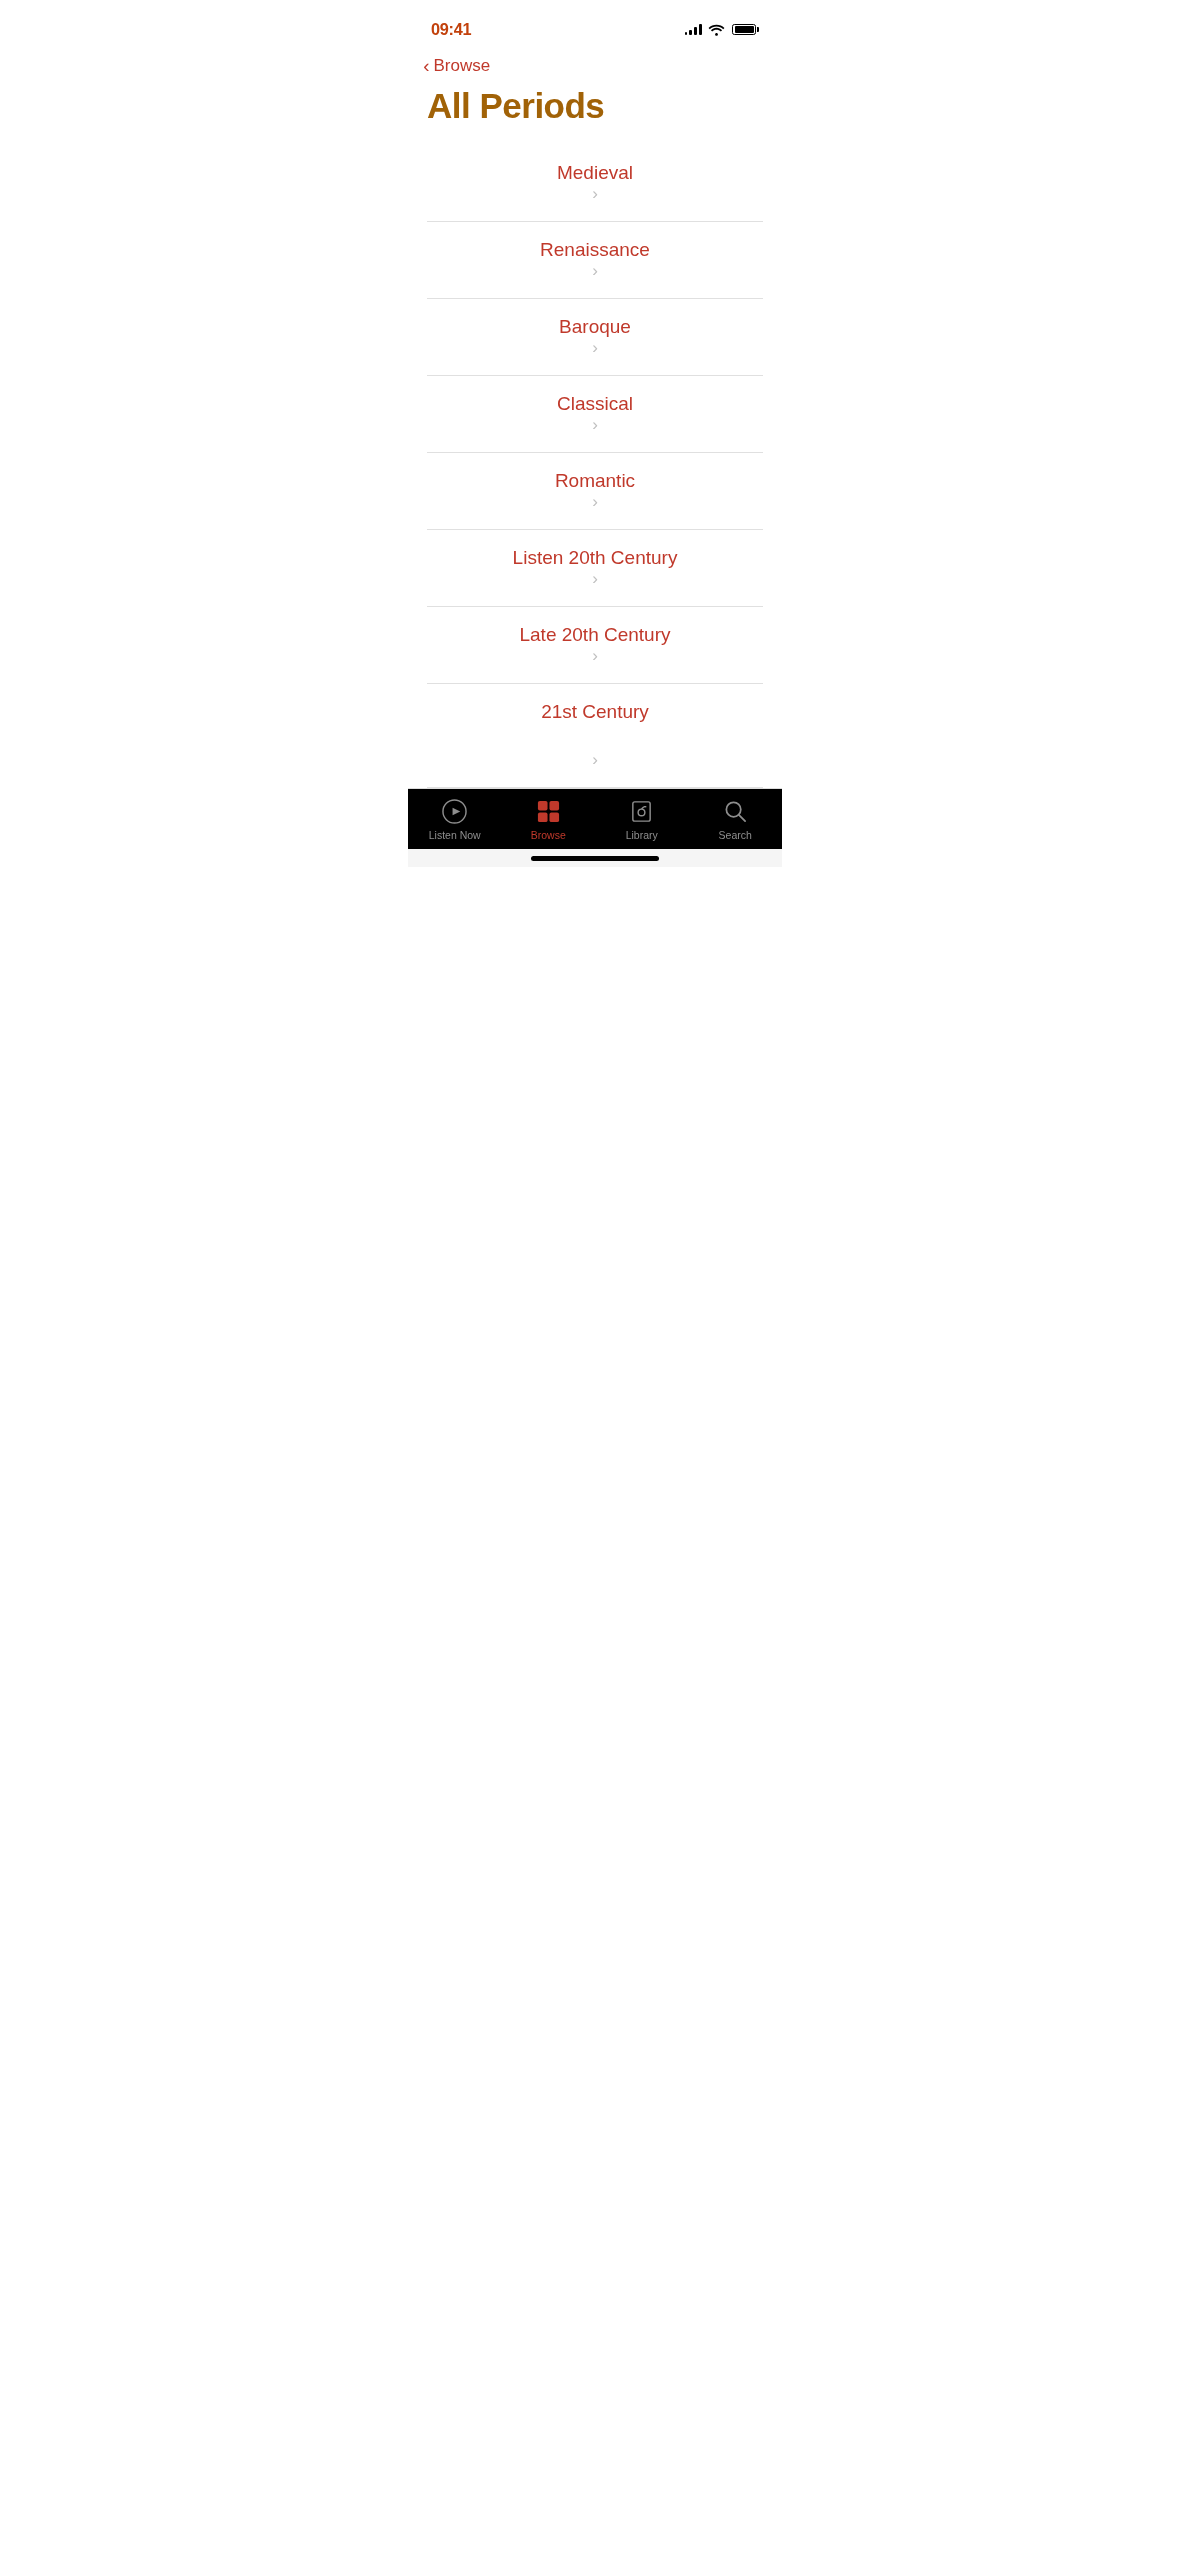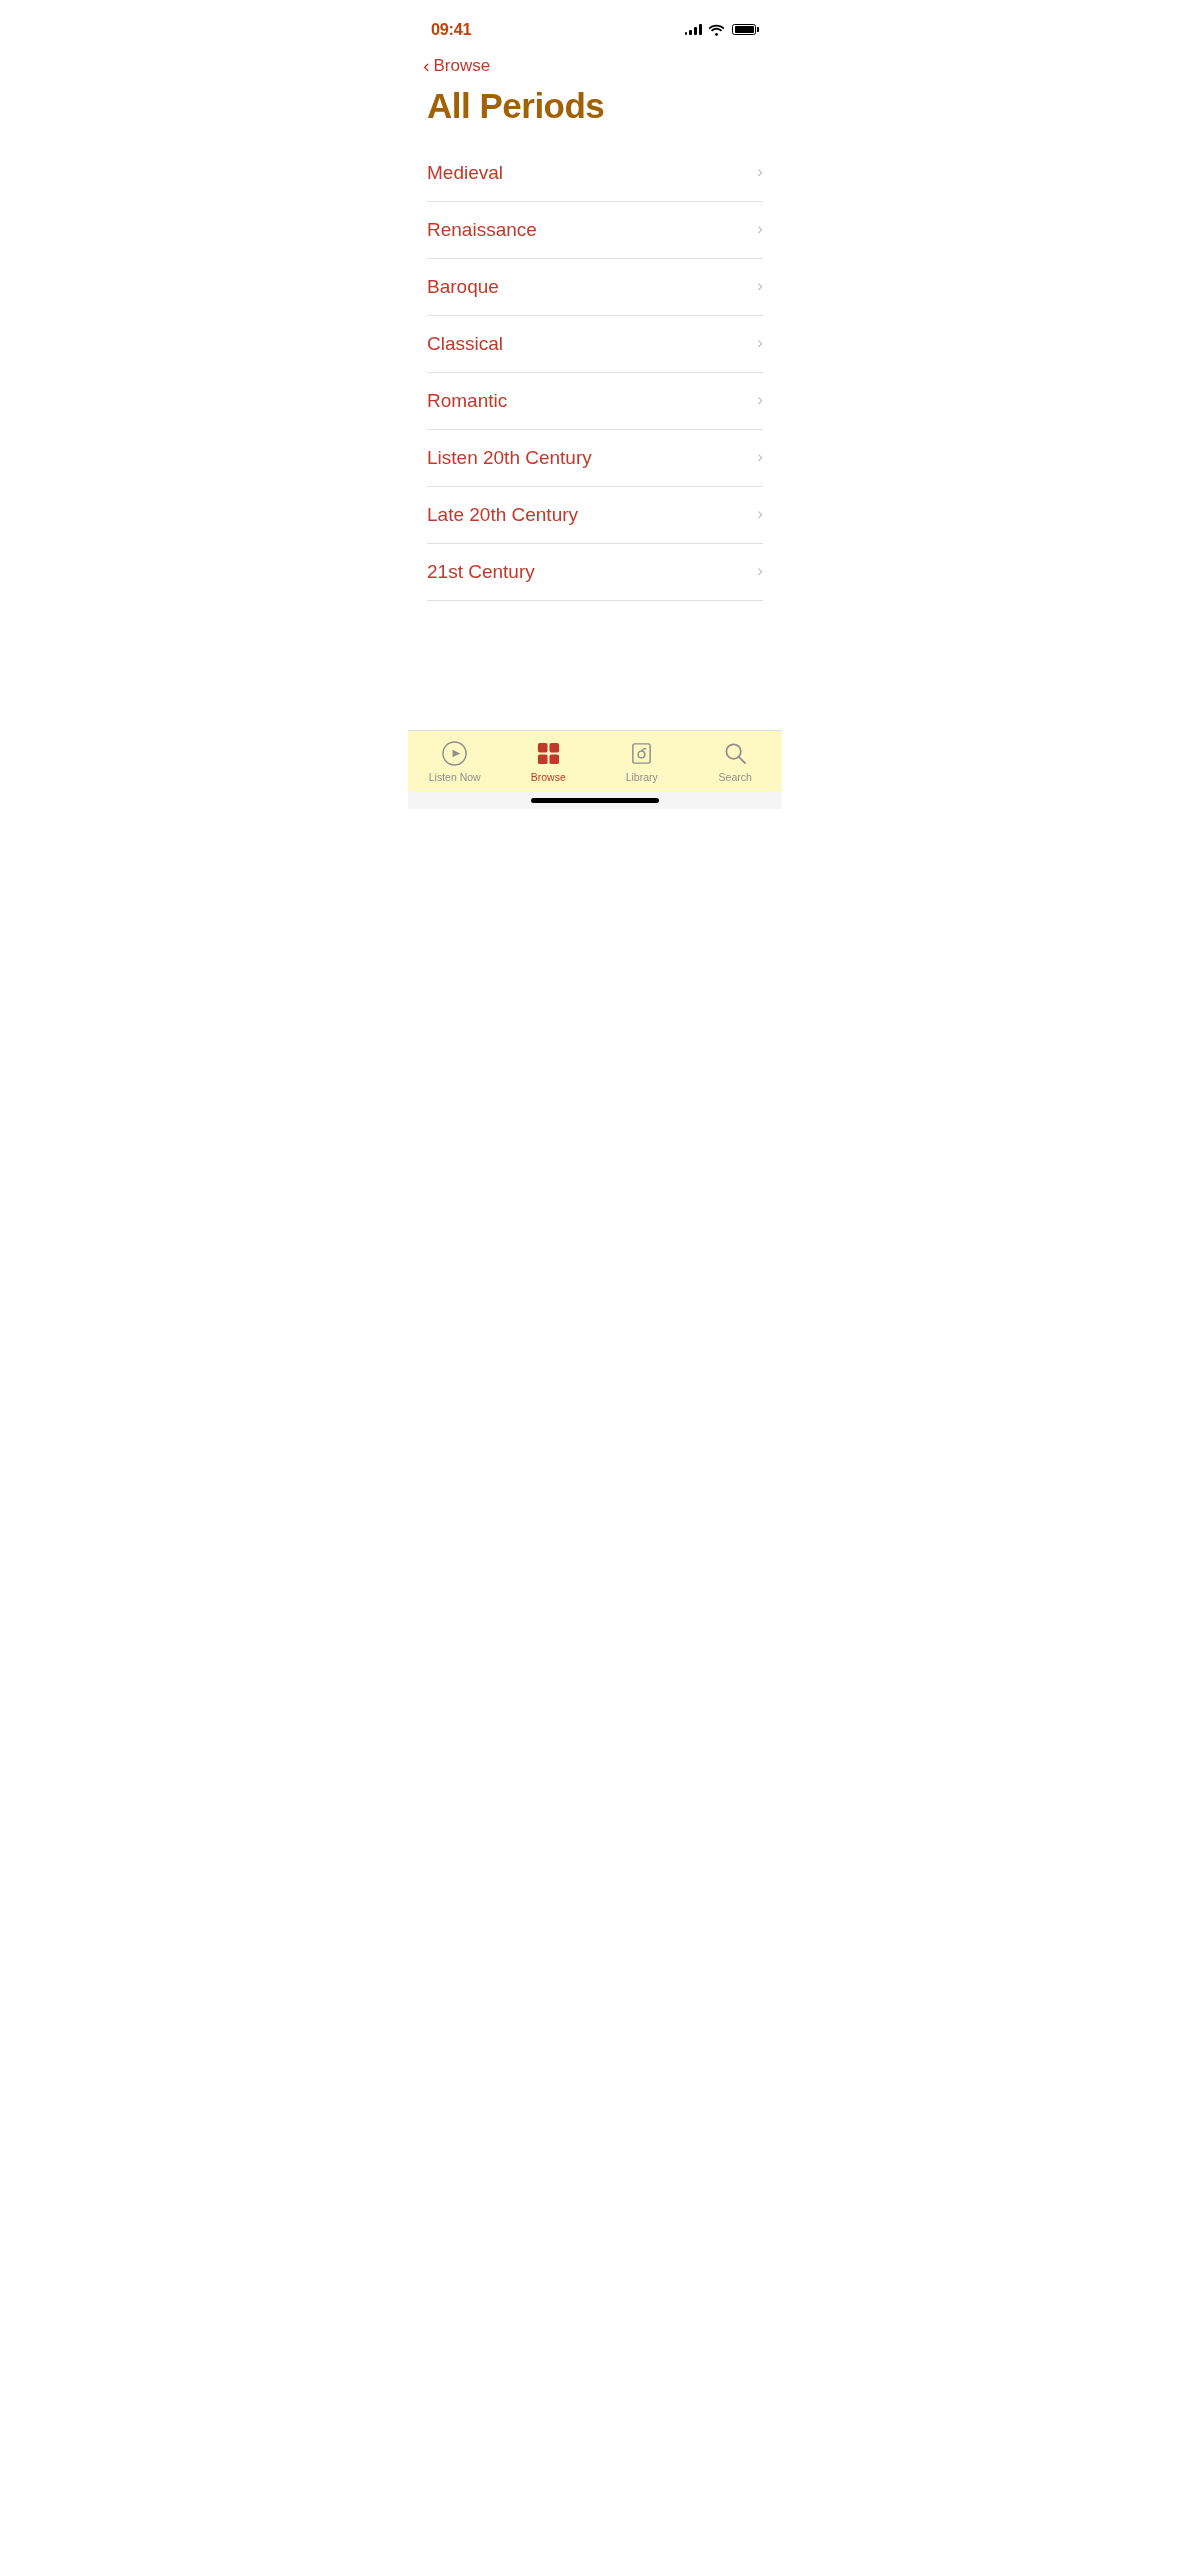--- a/index.html
+++ b/index.html
@@ -122,24 +122,26 @@
     }
 
     
     .period-list {
       flex: 1;
       padding: 0 19px;
     }
 
     .period-item {
       display: flex;
+      align-items: center;
       justify-content: space-between;
       padding: 17px 0;
       border-bottom: 1px solid #e0e0e0;
       cursor: pointer;
+      flex-direction: column;
     }
 
     .period-item:last-child {
       border-bottom: 1px solid #e0e0e0;
       gap: 27px;
     }
 
     .period-label {
       font-size: 19px;
       font-weight: 400;
@@ -147,21 +149,21 @@
     }
 
     .period-chevron {
       color: #c0c0c0;
       font-size: 17px;
       font-weight: 400;
     }
 
     
     .tab-bar {
-      background: #fef9c3;
+      background: #000000;
       border-top: 1px solid #ddd;
       display: flex;
       justify-content: space-around;
       align-items: center;
       padding: 9.6px 0 7.7px 0;
       position: sticky;
       bottom: 0;
     }
 
     .tab-item {

